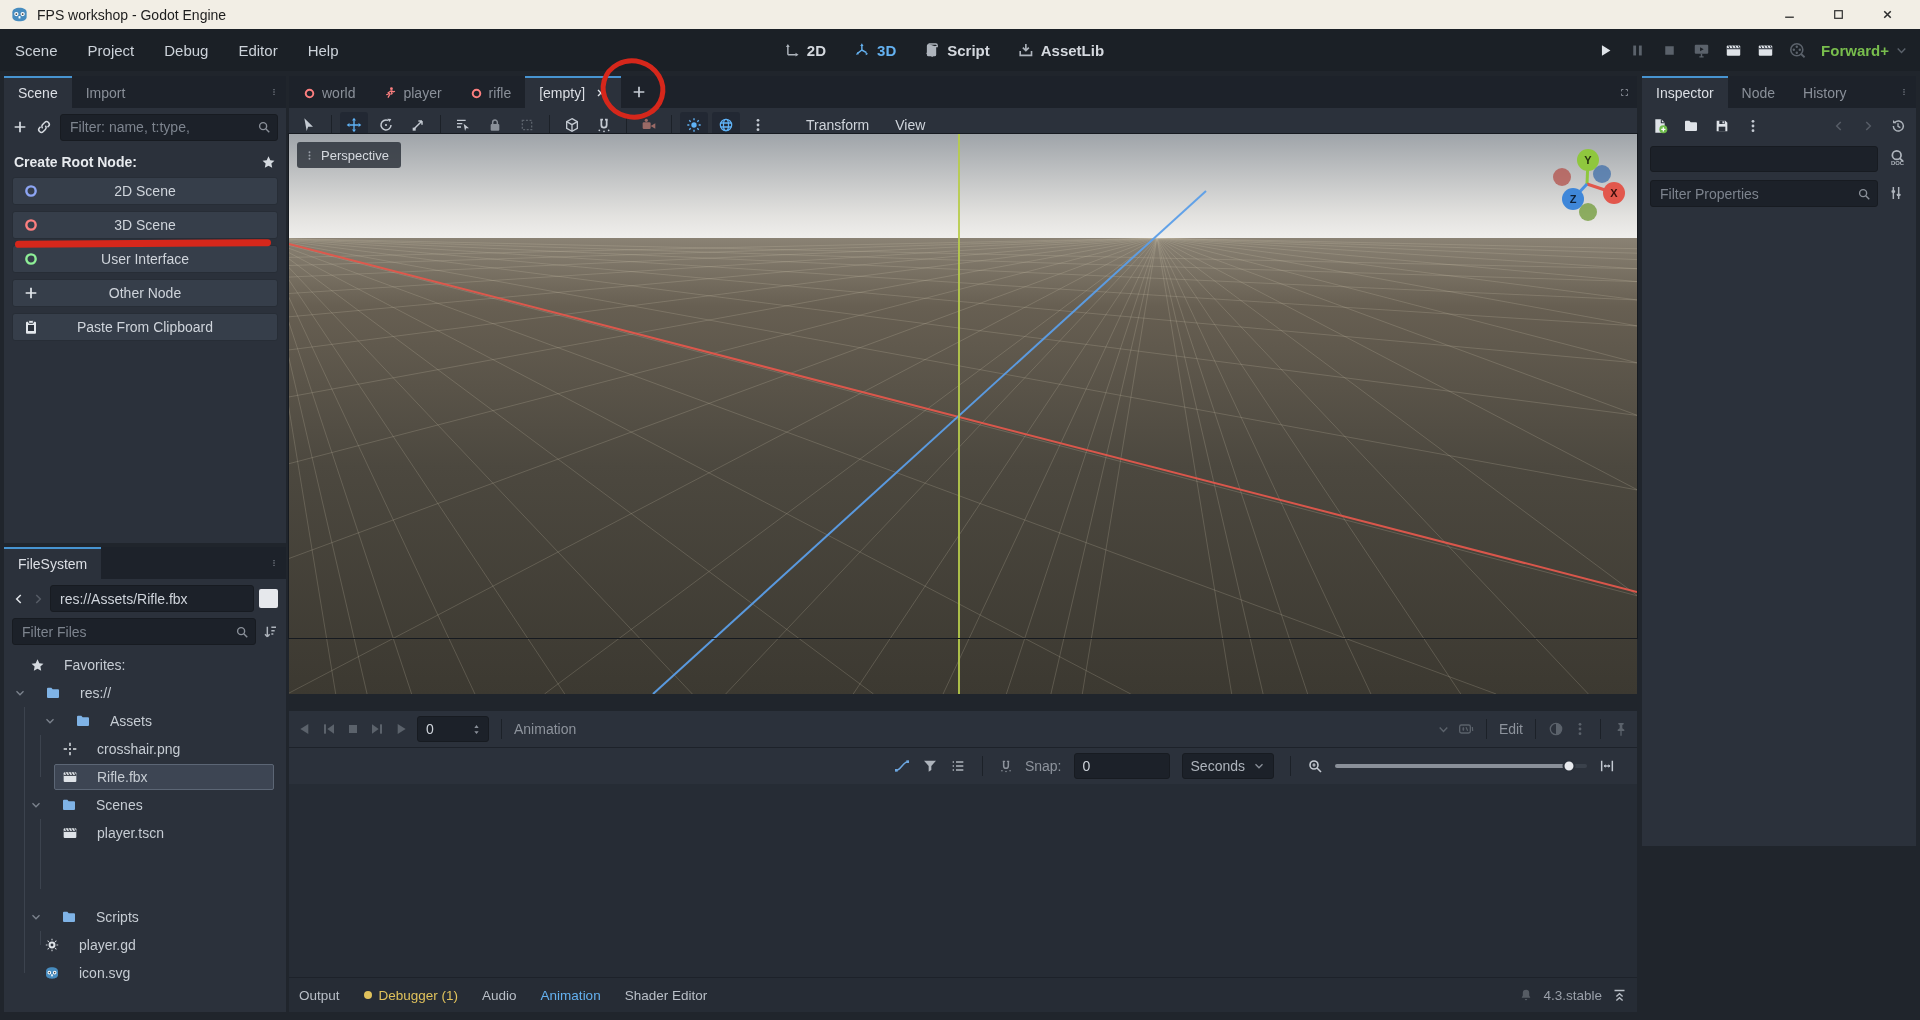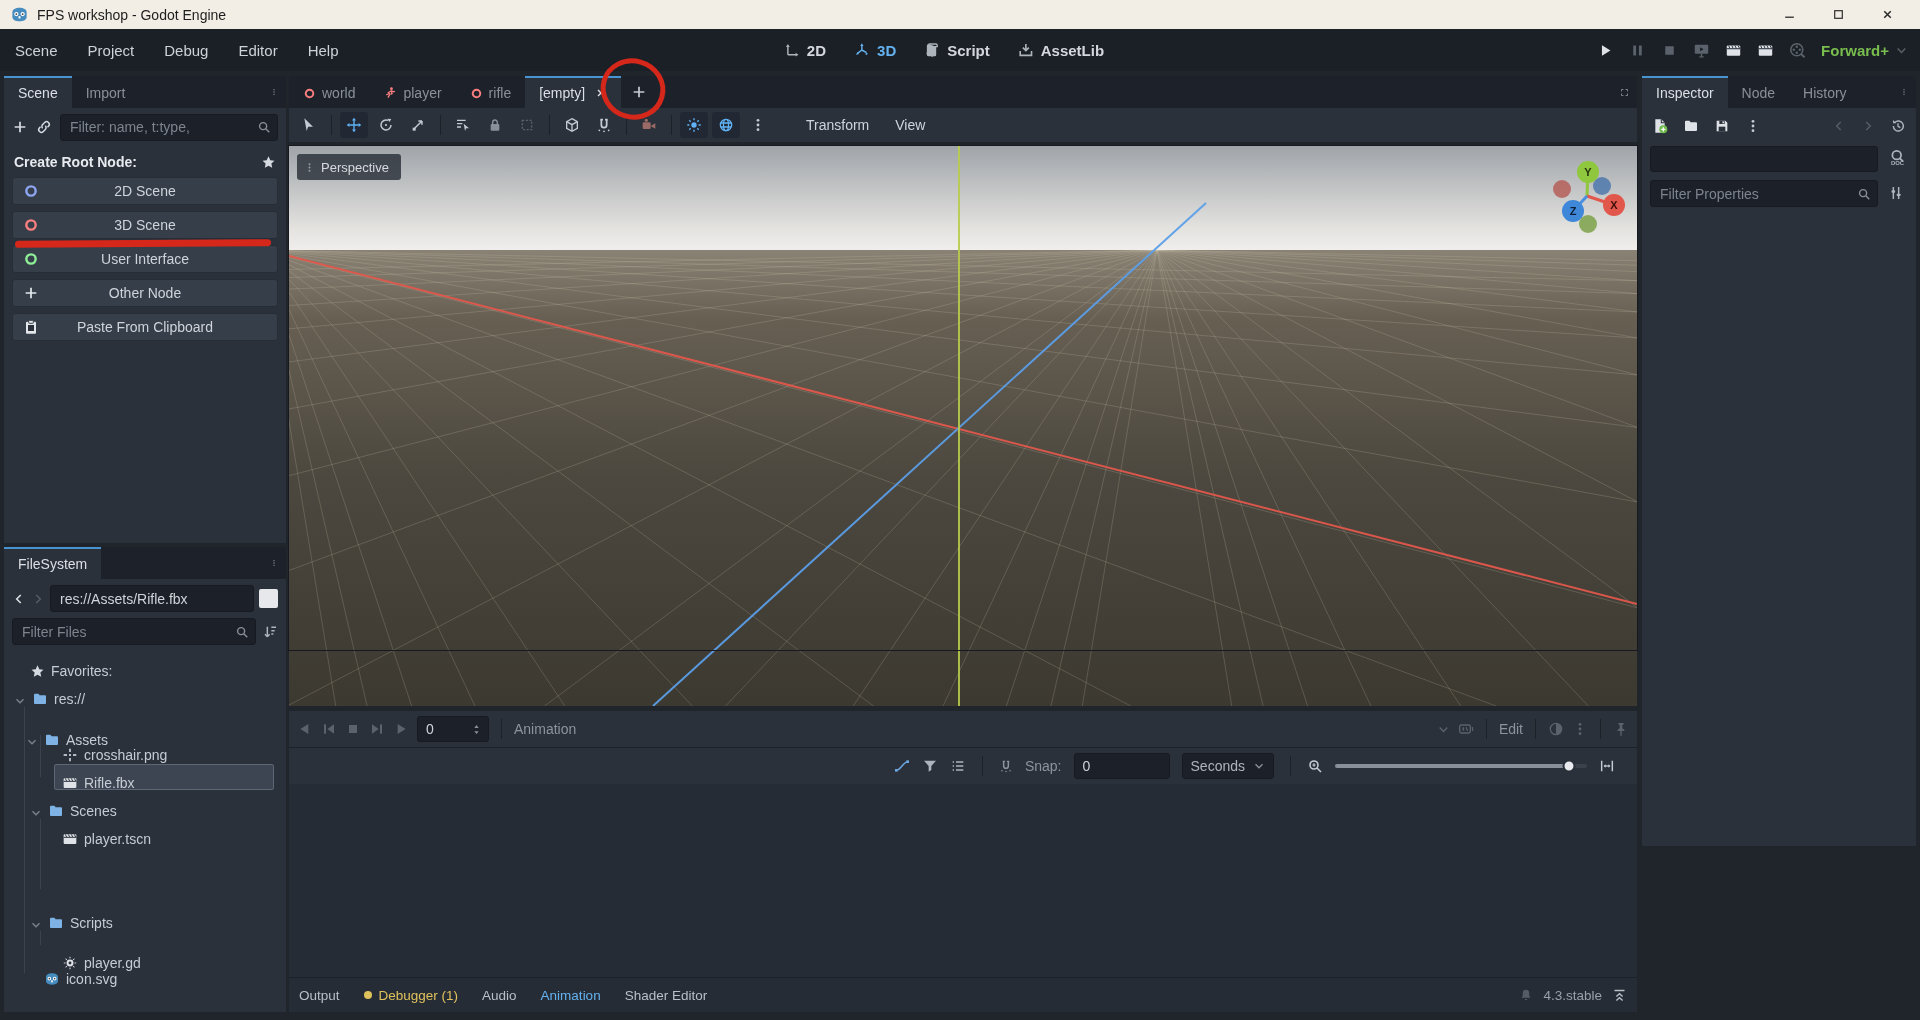--- a/index.html
+++ b/index.html
@@ -35,25 +35,25 @@
 .inputbox input::placeholder{color:#7d848e}
 .inputbox .icon{position:absolute;right:7px;color:#8a9099}
 .tbtn{width:28px;height:26px;display:flex;align-items:center;justify-content:center;border-radius:3px;color:#c4cad2}
 .tbtn.active{background:#222833;color:#5fb2f6}
 .vsep{width:1px;height:20px;background:#1c2128;margin:0 4px}
 
 .root-btn{position:absolute;left:8px;width:266px;height:28px;background:#363e4a;border:1px solid #272d36;border-radius:3px;display:flex;align-items:center;color:#cfd4db}
 .root-btn .icon{position:absolute;left:10px}
 .root-btn .lbl{flex:1;text-align:center;font-size:14px}
 
-.t-row{position:absolute;left:0;width:282px;height:28px;display:flex;align-items:flex-end;gap:6px;color:#c6ccd3;font-size:14px}
+.t-row{position:absolute;left:0;width:282px;height:28px;display:flex;align-items:center;gap:19px;color:#c6ccd3;font-size:14px}
 .t-row .chev{width:12px;height:12px;color:#7d848e}
 .guide{position:absolute;width:1px;background:#3c434e}
 
-.viewport{position:absolute;left:289px;top:146px;width:1348px;height:504px;background:#404040;outline:1px solid #161a20}
+.viewport{position:absolute;left:289px;top:134px;width:1348px;height:504px;background:#404040;outline:1px solid #161a20}
 .persp-btn{position:absolute;left:8px;top:8px;height:26px;background:rgba(42,47,56,.82);border-radius:3px;display:flex;align-items:center;gap:6px;padding:0 12px 0 7px;color:#d6dae0;font-size:13px}
 
 .anim-toolbar{position:absolute;left:289px;top:711px;width:1348px;height:36px;background:#2b313b;display:flex;align-items:center;padding:0 8px;gap:8px}
 .anim-body{position:absolute;left:289px;top:747px;width:1348px;height:230px;background:#262c35;display:flex;flex-direction:column}
 .anim-msg{flex:1;display:flex;align-items:center;justify-content:center;color:#9aa1aa;font-size:14px}
 .anim-controls{height:37px;background:#2b313b;border-top:1px solid #1d222a;display:flex;align-items:center;justify-content:flex-end;gap:12px;padding:0 22px}
 .spinbox{display:flex;align-items:center;background:#1c2129;border:1px solid #171b21;border-radius:3px;height:26px}
 .spinbox input{width:52px;background:transparent;border:none;color:#cfd4db;padding:0 8px;font-size:14px;font-family:"Liberation Sans",sans-serif;outline:none}
 .selectbox{display:flex;align-items:center;gap:8px;background:#1c2129;border:1px solid #171b21;border-radius:3px;height:26px;padding:0 8px;color:#aeb4bc}
 
@@ -602,21 +602,21 @@
           <use href="#i-chev-d"></use>
         </svg>
       </span>
     <span class="icon" style="color:#7fb3e6">
         <svg>
           <use href="#i-folder"></use>
         </svg>
       </span>
     <span>res://</span>
   </div>
-  <div class="t-row" style="top:141px;padding-left:22px">
+  <div class="t-row" style="top:128px;padding-left:40px">
     <span class="icon chev">
         <svg>
           <use href="#i-chev-d"></use>
         </svg>
       </span>
     <span class="icon" style="color:#7fb3e6">
         <svg>
           <use href="#i-folder"></use>
         </svg>
       </span>
@@ -666,21 +666,21 @@
           <use href="#i-chev-d"></use>
         </svg>
       </span>
     <span class="icon" style="color:#7fb3e6">
         <svg>
           <use href="#i-folder"></use>
         </svg>
       </span>
     <span>Scripts</span>
   </div>
-  <div class="t-row" style="top:364px;padding-left:58px">
+  <div class="t-row" style="top:352px;padding-left:40px">
     <span class="icon" style="color:#dfe3e8">
         <svg>
           <use href="#i-gear"></use>
         </svg>
       </span>
     <span>player.gd</span>
   </div>
   <div class="t-row" style="top:380px;padding-left:40px">
     <span class="icon">
         <svg>

